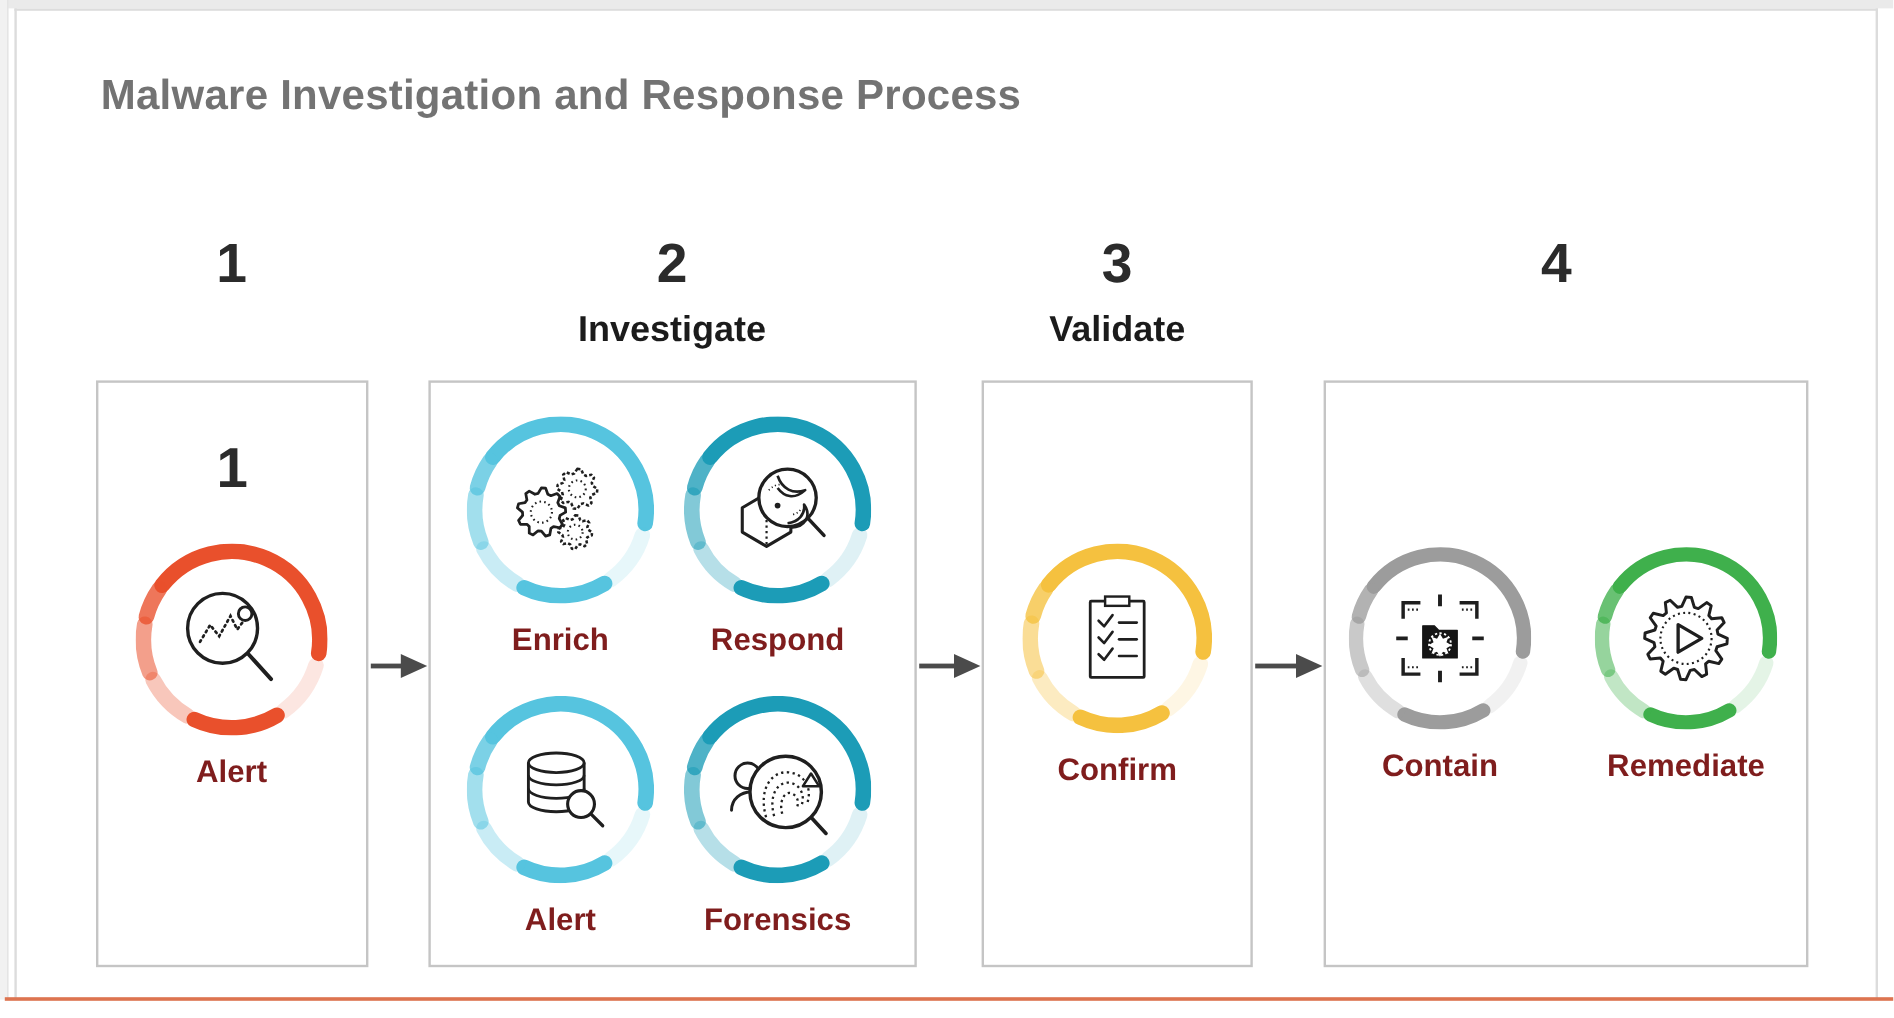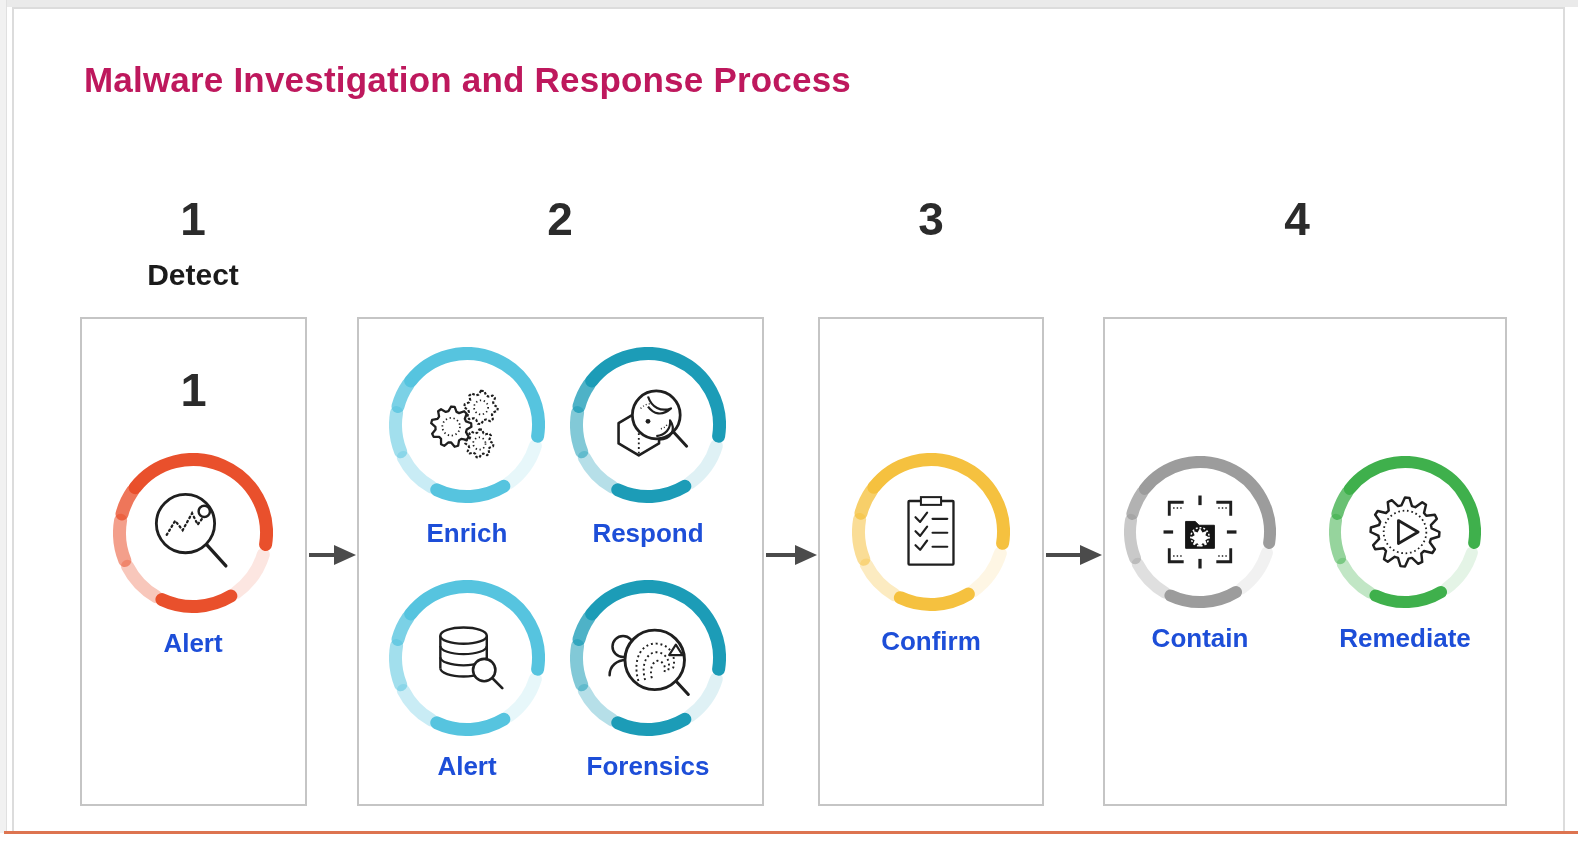--- a/index.html
+++ b/index.html
@@ -3,56 +3,57 @@
 <meta charset="utf-8">
 <style>
   html,body{margin:0;padding:0;background:#fff;}
   .canvas{position:relative;width:1578px;height:848px;background:#ffffff;overflow:hidden;
           font-family:"Liberation Sans","DejaVu Sans",sans-serif;color:#1c1c1c;}
   .edge-top{position:absolute;left:0;top:0;width:1578px;height:7px;background:#eaeaea;}
   .edge-left{position:absolute;left:0;top:0;width:6px;height:833px;background:#f1f1f1;border-right:1px solid #e0e0e0;}
   .frame{position:absolute;left:12px;top:7px;width:1553px;height:825px;background:#fff;
          border:2px solid #dcdcdc;border-bottom:none;box-sizing:border-box;}
   .accent-line{position:absolute;left:4px;top:831px;width:1574px;height:3px;background:#dd7450;}
-  .page-title{position:absolute;left:84px;top:60px;font-size:35px;font-weight:800;color:#be185d;letter-spacing:.2px;}
+  .page-title{position:absolute;left:84px;top:60px;font-size:35px;font-weight:800;color:#737373;letter-spacing:.2px;}
   .col-head{position:absolute;top:196px;text-align:center;}
   .col-num{font-size:46px;font-weight:800;color:#2b2b2b;line-height:1;}
   .col-lbl{font-size:30px;font-weight:800;color:#1b1b1b;margin-top:16px;}
   .stage-box{position:absolute;top:317px;height:489px;background:#fff;border:2px solid #c5c5c5;box-sizing:border-box;}
   .panel-num{position:absolute;text-align:center;font-size:47px;font-weight:800;color:#2b2b2b;line-height:1;}
   .ring-item{position:absolute;text-align:center;}
   .ring-wrap{position:relative;margin:0 auto;}
   .ring{position:absolute;left:0;top:0;right:0;bottom:0;}
   .icon{position:absolute;left:50%;top:50%;transform:translate(-50%,-50%);}
-  .item-label{margin-top:15px;font-size:26px;font-weight:800;color:#1d4ed8;}
+  .item-label{margin-top:15px;font-size:26px;font-weight:800;color:#7f1d1d;}
   .arrow{position:absolute;top:545px;height:20px;}
   .arrow-shaft{position:absolute;left:0;right:16px;top:8px;height:4px;background:#4b4b4b;}
   .arrow-head{position:absolute;right:0;top:0;width:0;height:0;
               border-top:10px solid transparent;border-bottom:10px solid transparent;border-left:22px solid #4b4b4b;}
 </style>
 </head>
 <body>
 
 <div class="canvas">
   <div class="edge-top"></div>
   <div class="edge-left"></div>
   <div class="frame"></div>
   <div class="accent-line"></div>
 
   <div class="page-title">Malware Investigation and Response Process</div>
 
   <div class="col-head" style="left:93px;width:200px;">
     <div class="col-num">1</div>
-    <div class="col-lbl">Detect</div>
   </div>
   <div class="col-head" style="left:460px;width:200px;">
     <div class="col-num">2</div>
+    <div class="col-lbl">Investigate</div>
   </div>
   <div class="col-head" style="left:831px;width:200px;">
     <div class="col-num">3</div>
+    <div class="col-lbl">Validate</div>
   </div>
   <div class="col-head" style="left:1197px;width:200px;">
     <div class="col-num">4</div>
   </div>
 
   <div class="stage-box" style="left:80px;width:227px;"></div>
   <div class="stage-box" style="left:357px;width:407px;"></div>
   <div class="stage-box" style="left:818px;width:226px;"></div>
   <div class="stage-box" style="left:1103px;width:404px;"></div>
 

